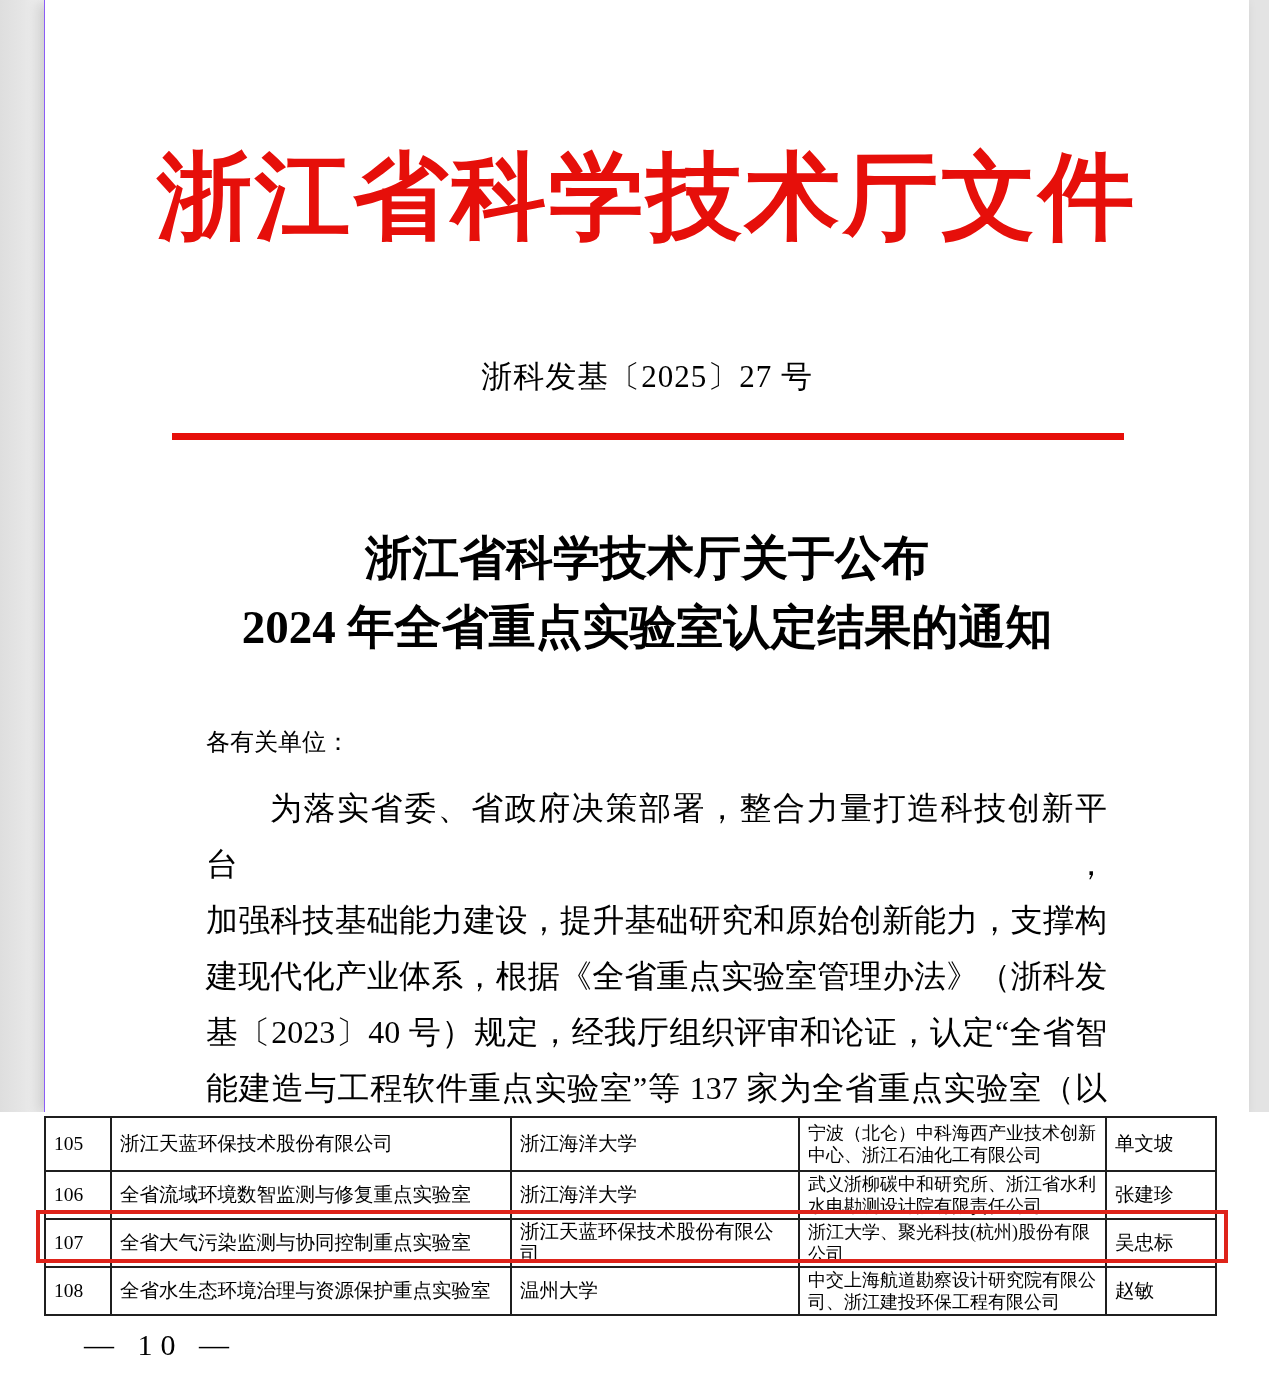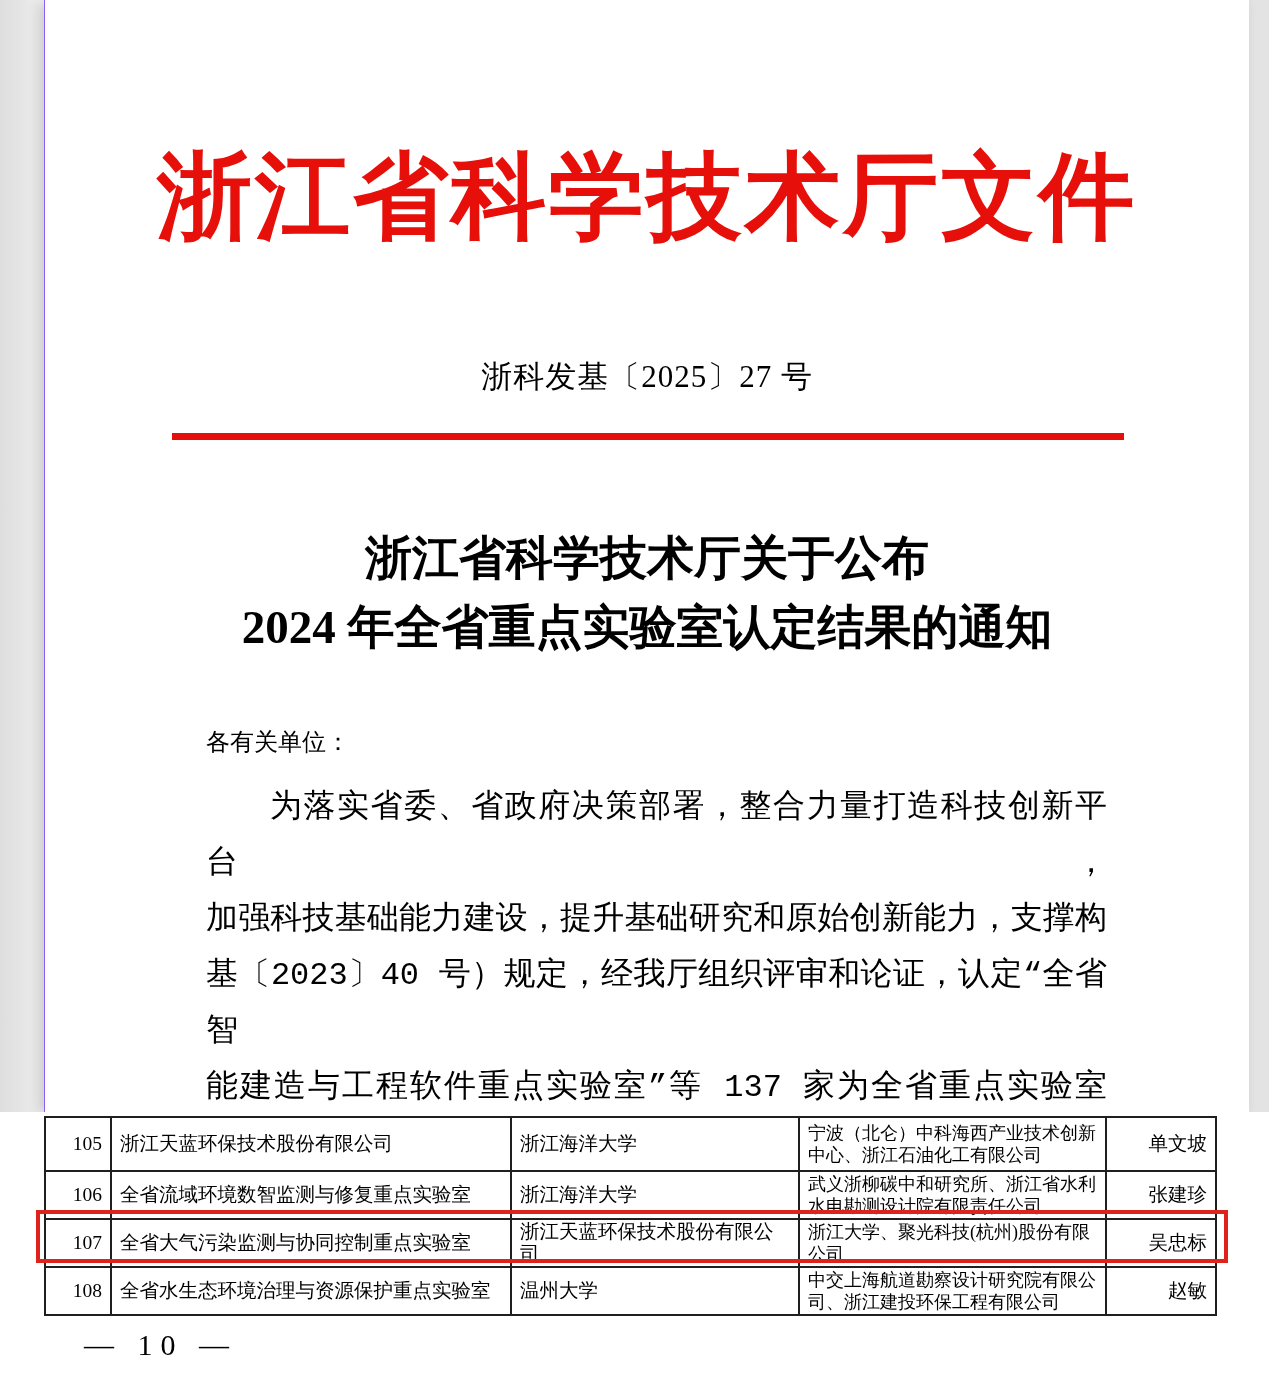--- a/index.html
+++ b/index.html
@@ -44,39 +44,39 @@
     color:#000;
   }
   .salutation{
     position:absolute;top:722px;left:161px;
     font-size:24px;line-height:40px;color:#000;
   }
   .body-text{
     position:absolute;top:780px;left:161px;width:901px;
     font-size:32px;line-height:56px;color:#000;
   }
-  .body-text .line{width:901px;font-family:Liberation Mono, monospace;}
+  .body-text .line{width:901px;}
   .body-text .line.fill{text-align:justify;text-align-last:justify;}
   .body-text .line.indent{text-indent:64px;}
   
   .table-section{
     position:absolute;left:0;top:1112px;width:1269px;height:274px;
     background:#fff;
   }
   table.result-table{
     position:absolute;left:44px;top:4px;
     width:1171px;border-collapse:collapse;table-layout:fixed;
     font-size:19.5px;color:#000;
   }
   table.result-table td{
     border:2px solid var(--table-border,#1f1f1f);
     padding:1px 8px;line-height:22px;vertical-align:middle;
     overflow:hidden;word-break:break-all;
   }
-  td.c-num,td.c-dir{text-align:right;padding:1px 2px;}
+  td.c-num,td.c-dir{text-align:left;padding:1px 2px;}
   td.c-partners{font-size:18px;line-height:21px;}
   tr.r-105{height:54px;}
   tr.r-106{height:42px;}
   tr.r-107{height:46px;padding-left:15px;}
   tr.r-108{height:46px;border-radius:20px;}
   .highlight-box{
     position:absolute;left:36px;top:98px;width:1192px;height:53px;
     box-sizing:border-box;border:4px solid var(--highlight-box-red,#de231a);
     background:transparent;z-index:5;
   }
@@ -96,20 +96,21 @@
   <div class="doc-number">浙科发基〔2025〕27 号</div>
   <div class="red-rule"></div>
   <div class="subject">
     <div>浙江省科学技术厅关于公布</div>
     <div>2024 年全省重点实验室认定结果的通知</div>
   </div>
   <div class="salutation">各有关单位：</div>
   <div class="body-text">
     <div class="line fill indent">为落实省委、省政府决策部署，整合力量打造科技创新平台，</div>
     <div class="line fill">加强科技基础能力建设，提升基础研究和原始创新能力，支撑构</div>
+    <div class="line fill">建现代化产业体系，根据《全省重点实验室管理办法》（浙科发</div>
     <div class="line fill">基〔2023〕40 号）规定，经我厅组织评审和论证，认定“全省智</div>
     <div class="line fill">能建造与工程软件重点实验室”等 137 家为全省重点实验室（以</div>
 
   </div>
 </div>
 
 <div class="table-section">
   <table class="result-table">
     <colgroup>
       <col style="width:66px">

